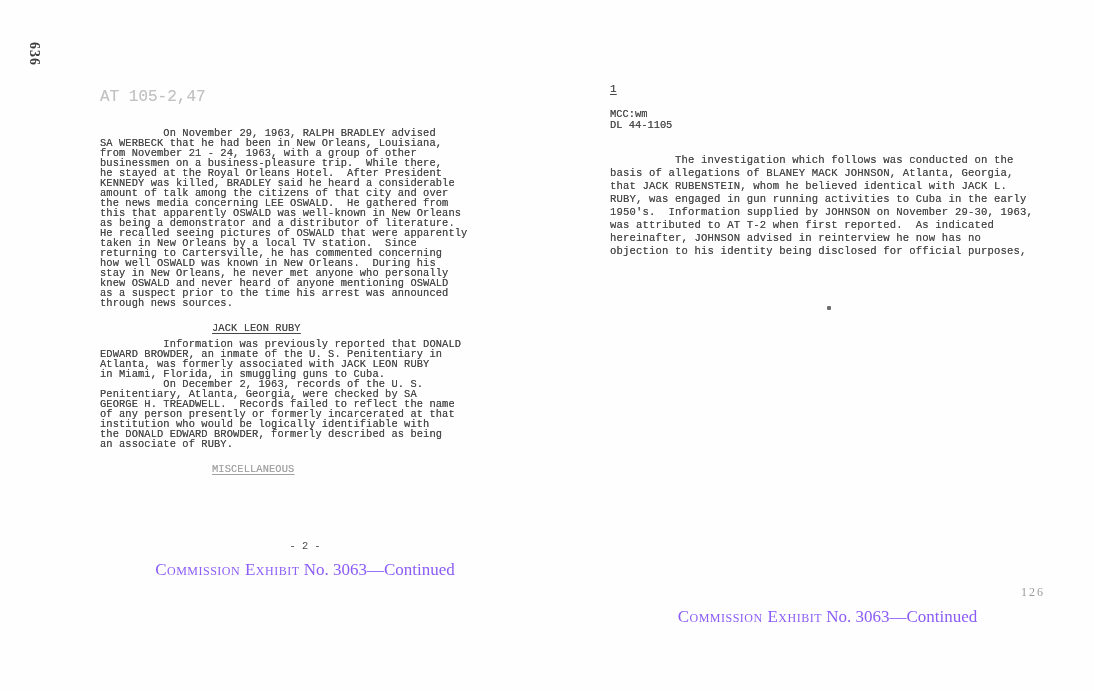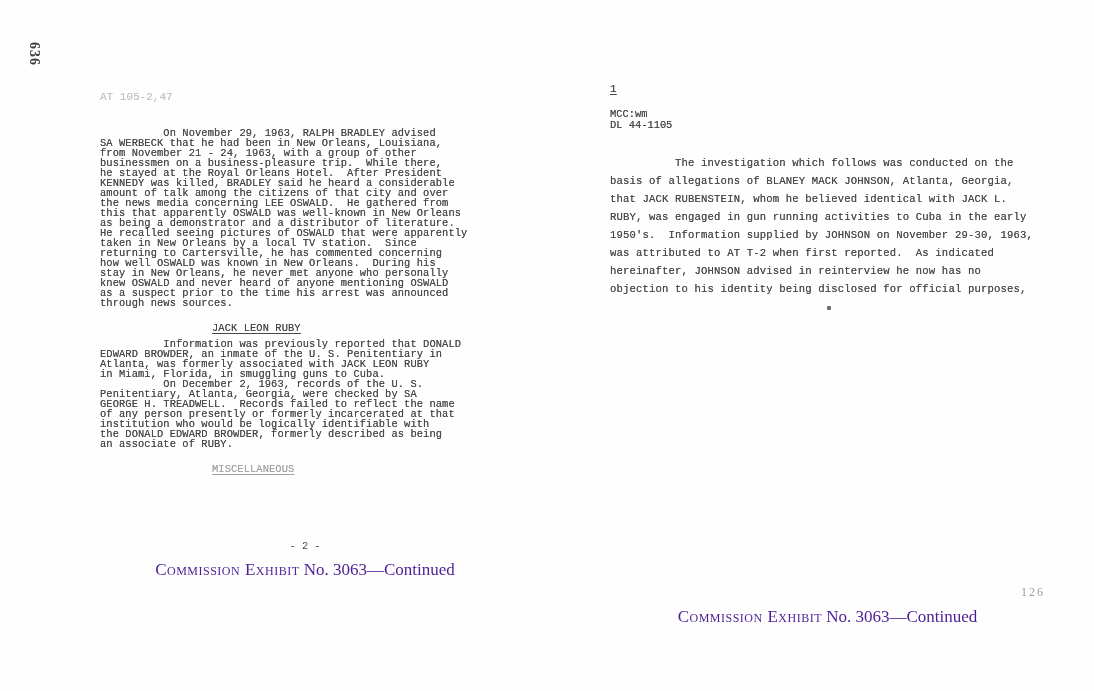--- a/index.html
+++ b/index.html
@@ -40,34 +40,34 @@
     top: 92px;
     width: 385px;
   }
   .page-right {
     position: absolute;
     left: 610px;
     top: 84px;
     width: 435px;
   }
   .file-no-left {
-    font-size: 11px;
+    font-size: 16px;
     line-height: 10px;
     opacity: 0.32;
     white-space: pre;
   }
   .para {
     font-size: 10.4px;
     line-height: 10px;
     letter-spacing: 0.1px;
     white-space: pre-wrap;
   }
   .para-right {
     font-size: 10.6px;
-    line-height: 18px;
+    line-height: 13px;
     letter-spacing: 0.15px;
     white-space: pre-wrap;
   }
   .p1-left  { margin-top: 26px; }
   .heading {
     font-size: 10.4px;
     line-height: 10px;
     letter-spacing: 0.1px;
     margin-left: 112px;
     margin-top: 15px;
@@ -120,21 +120,21 @@
     color: #474747;
     opacity: 0.55;
     letter-spacing: 2px;
     text-align: right;
   }
   .caption {
     margin-top: 10px;
     font-family: "Liberation Serif", serif;
     font-size: 17px;
     line-height: 18px;
-    color: #4c1d95;
+    color: #8b5cf6;
     white-space: nowrap;
   }
   .caption .sc {
     font-variant: small-caps;
     letter-spacing: 0.5px;
   }
   .stray-dot {
     position: absolute;
     left: 827px;
     top: 306px;

